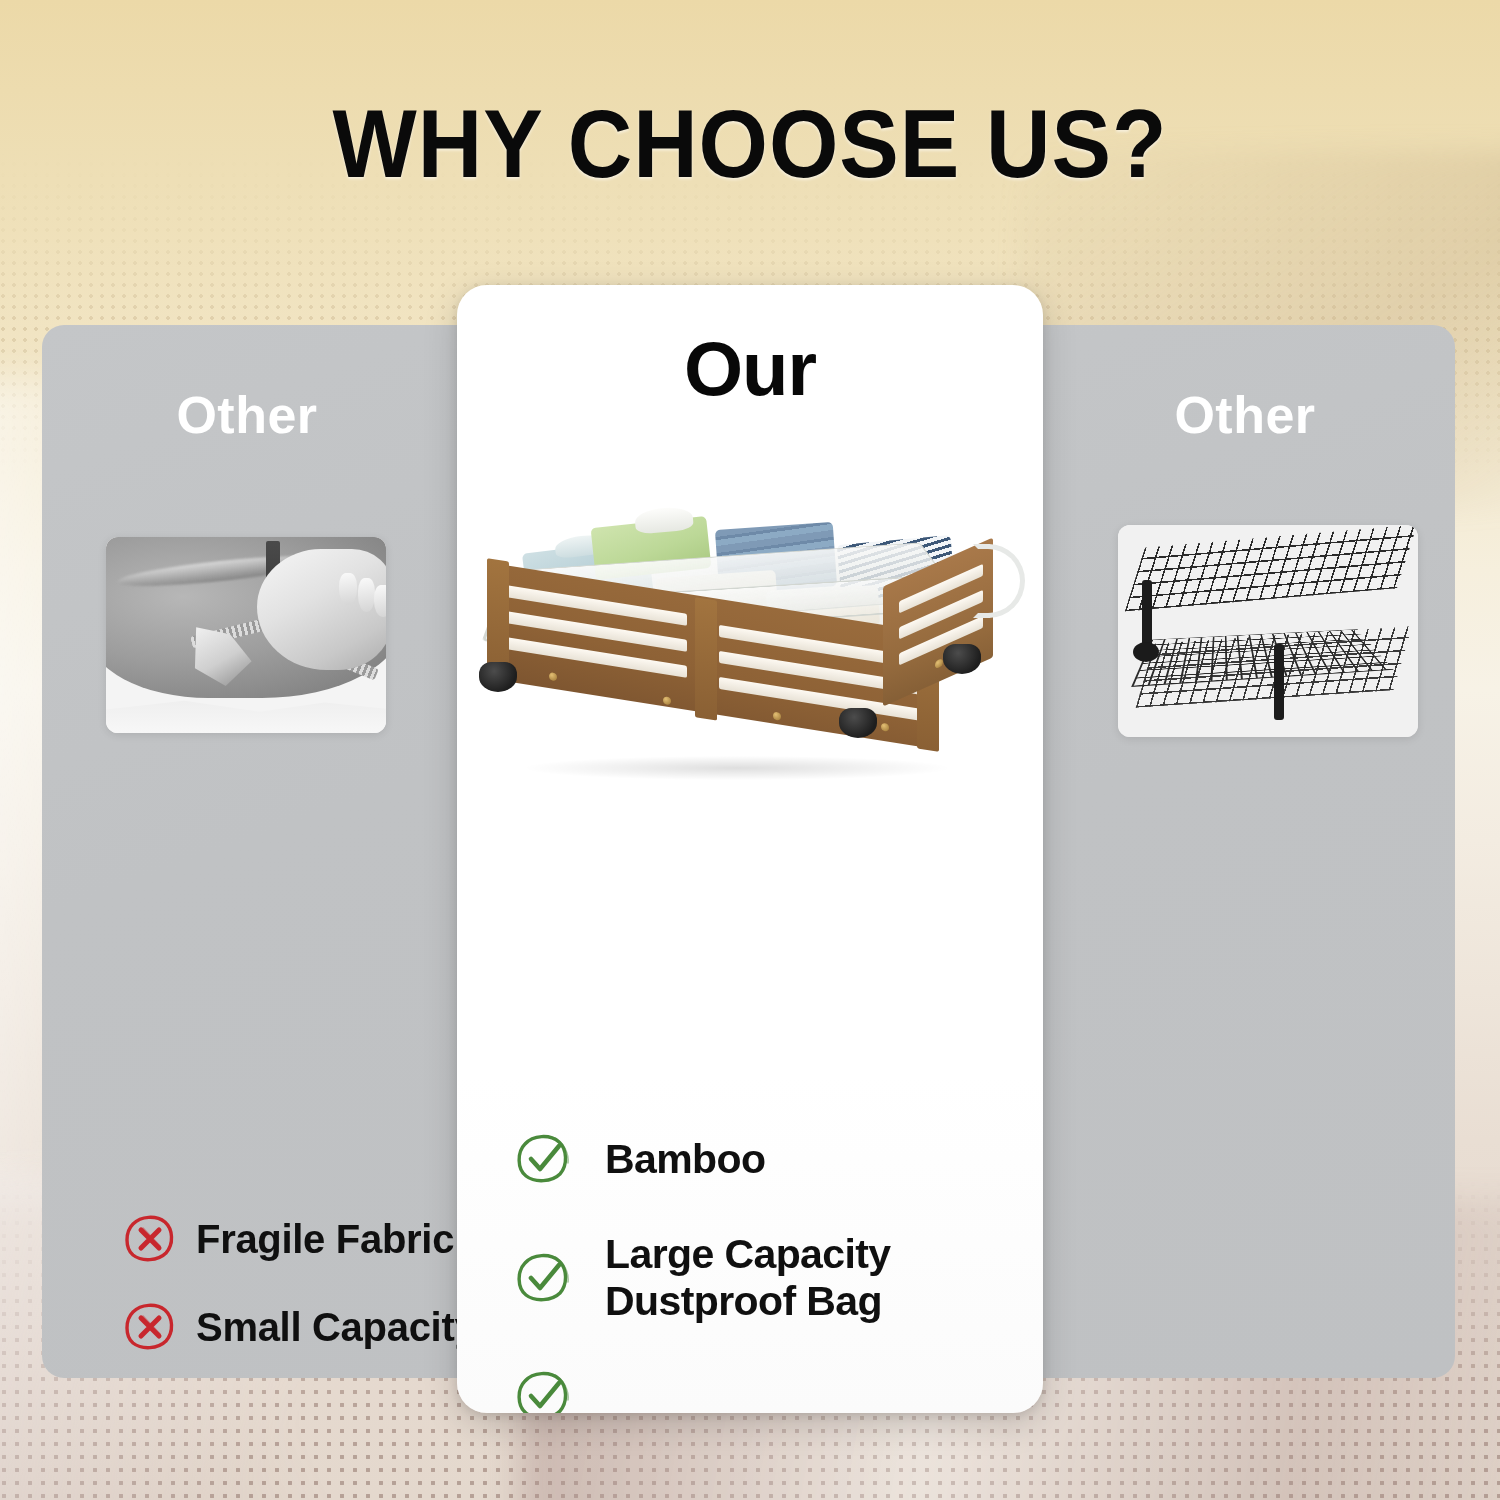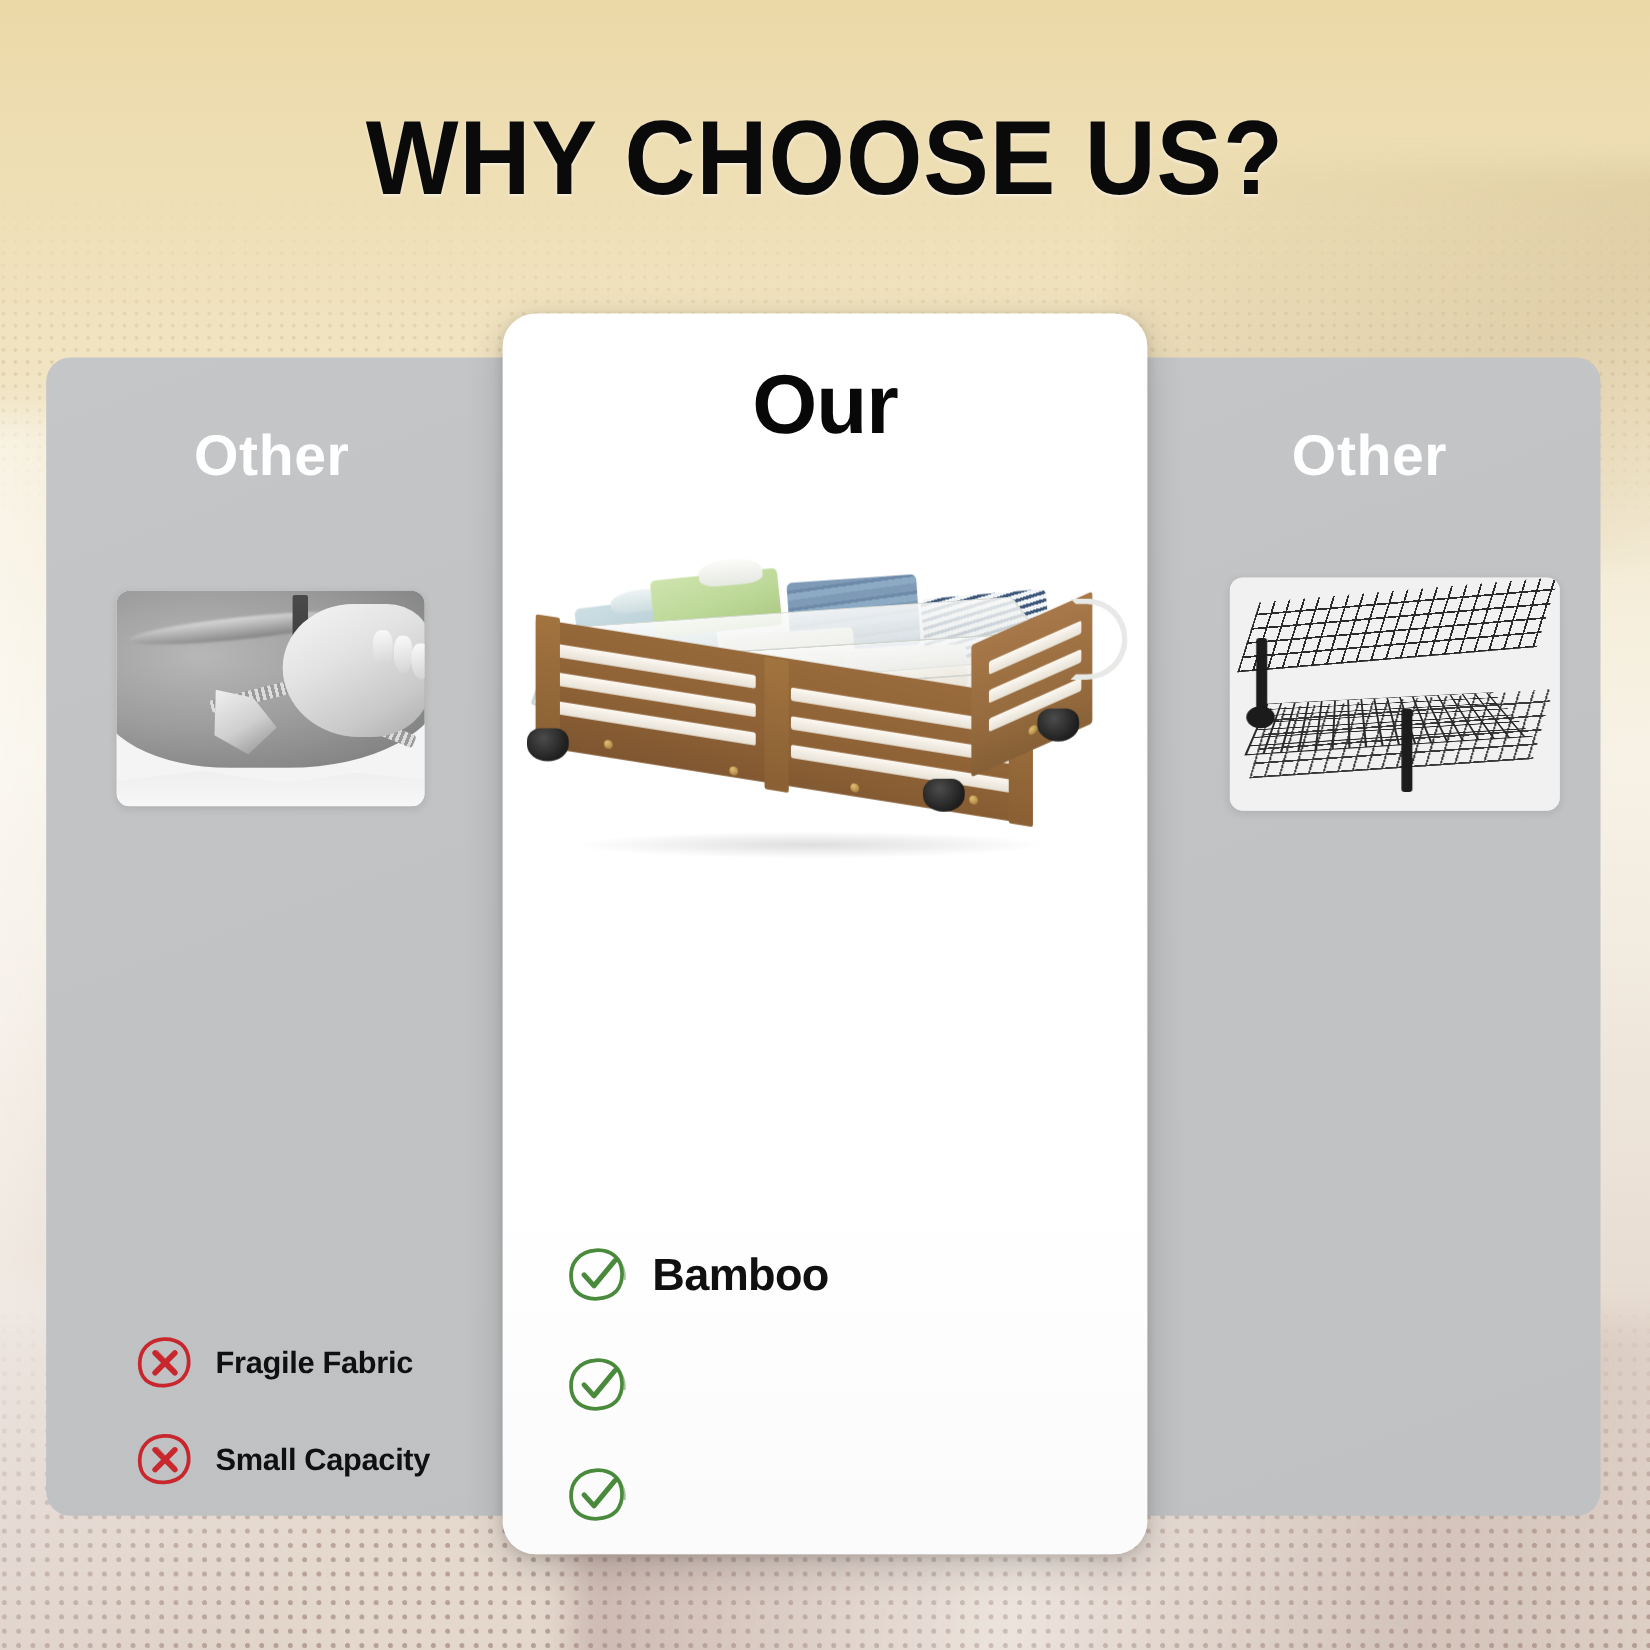--- a/index.html
+++ b/index.html
@@ -223,21 +223,21 @@
 
   .row {
     display: flex;
     align-items: center;
     gap: 20px;
     margin-bottom: 36px;
   }
   .row:last-child { margin-bottom: 0; }
 
   .row-label {
-    font-size: 28px;
+    font-size: 40px;
     font-weight: 700;
     color: #101010;
     line-height: 1.06;
     letter-spacing: -.3px;
     white-space: nowrap;
   }
 
   .mark { flex: 0 0 auto; width: 52px; height: 52px; }
   .mark svg { display: block; width: 100%; height: 100%; }
 
@@ -365,21 +365,21 @@
     border-radius: 0 40px 40px 0;
     background: transparent;
   }
   .shadow-floor {
     position: absolute; left: 60px; top: 286px; width: 420px; height: 24px;
     background: radial-gradient(ellipse at 50% 50%, rgba(0,0,0,.13) 0%, rgba(0,0,0,0) 72%);
   }
 
   
   #list-center { position: absolute; left: 58px; top: 846px; width: 500px; }
-  #list-center .row { gap: 22px; margin-bottom: 44px; align-items: center; }
+  #list-center .row { gap: 34px; margin-bottom: 44px; align-items: center; }
   #list-center .row-label {
     font-size: 41px; white-space: normal; letter-spacing: -.6px; line-height: 1.14;
   }
   #list-center .mark { width: 56px; height: 56px; }
 </style>
 </head>
 <body>
 
 <div id="stage">
 
@@ -523,20 +523,22 @@
       </div>
       <div class="row">
         <span class="mark">
           <svg viewBox="0 0 56 56">
             <path d="M44 11 C52 18 53 34 45 43 C37 51 20 52 11 45 C2 38 2 21 10 13 C18 4 35 3 44 11 Z" fill="none" stroke="#4a8a3c" stroke-width="3.4" stroke-linecap="round"></path>
             <path d="M40 7 C49 12 54 23 53 32" fill="none" stroke="#4a8a3c" stroke-width="1.6" opacity=".5" stroke-linecap="round"></path>
             <path d="M16 28 L25 38 L44 15" fill="none" stroke="#4a8a3c" stroke-width="4.6" stroke-linecap="round" stroke-linejoin="round"></path>
             <path d="M27 36 L45 13" fill="none" stroke="#4a8a3c" stroke-width="1.6" opacity=".45" stroke-linecap="round"></path>
           </svg>
         </span>
+        <span class="row-label" style="white-space:pre-line">Large Capacity
+Dustproof Bag</span>
       </div>
       <div class="row">
         <span class="mark">
           <svg viewBox="0 0 56 56">
             <path d="M44 11 C52 18 53 34 45 43 C37 51 20 52 11 45 C2 38 2 21 10 13 C18 4 35 3 44 11 Z" fill="none" stroke="#4a8a3c" stroke-width="3.4" stroke-linecap="round"></path>
             <path d="M40 7 C49 12 54 23 53 32" fill="none" stroke="#4a8a3c" stroke-width="1.6" opacity=".5" stroke-linecap="round"></path>
             <path d="M16 28 L25 38 L44 15" fill="none" stroke="#4a8a3c" stroke-width="4.6" stroke-linecap="round" stroke-linejoin="round"></path>
             <path d="M27 36 L45 13" fill="none" stroke="#4a8a3c" stroke-width="1.6" opacity=".45" stroke-linecap="round"></path>
           </svg>
         </span>

